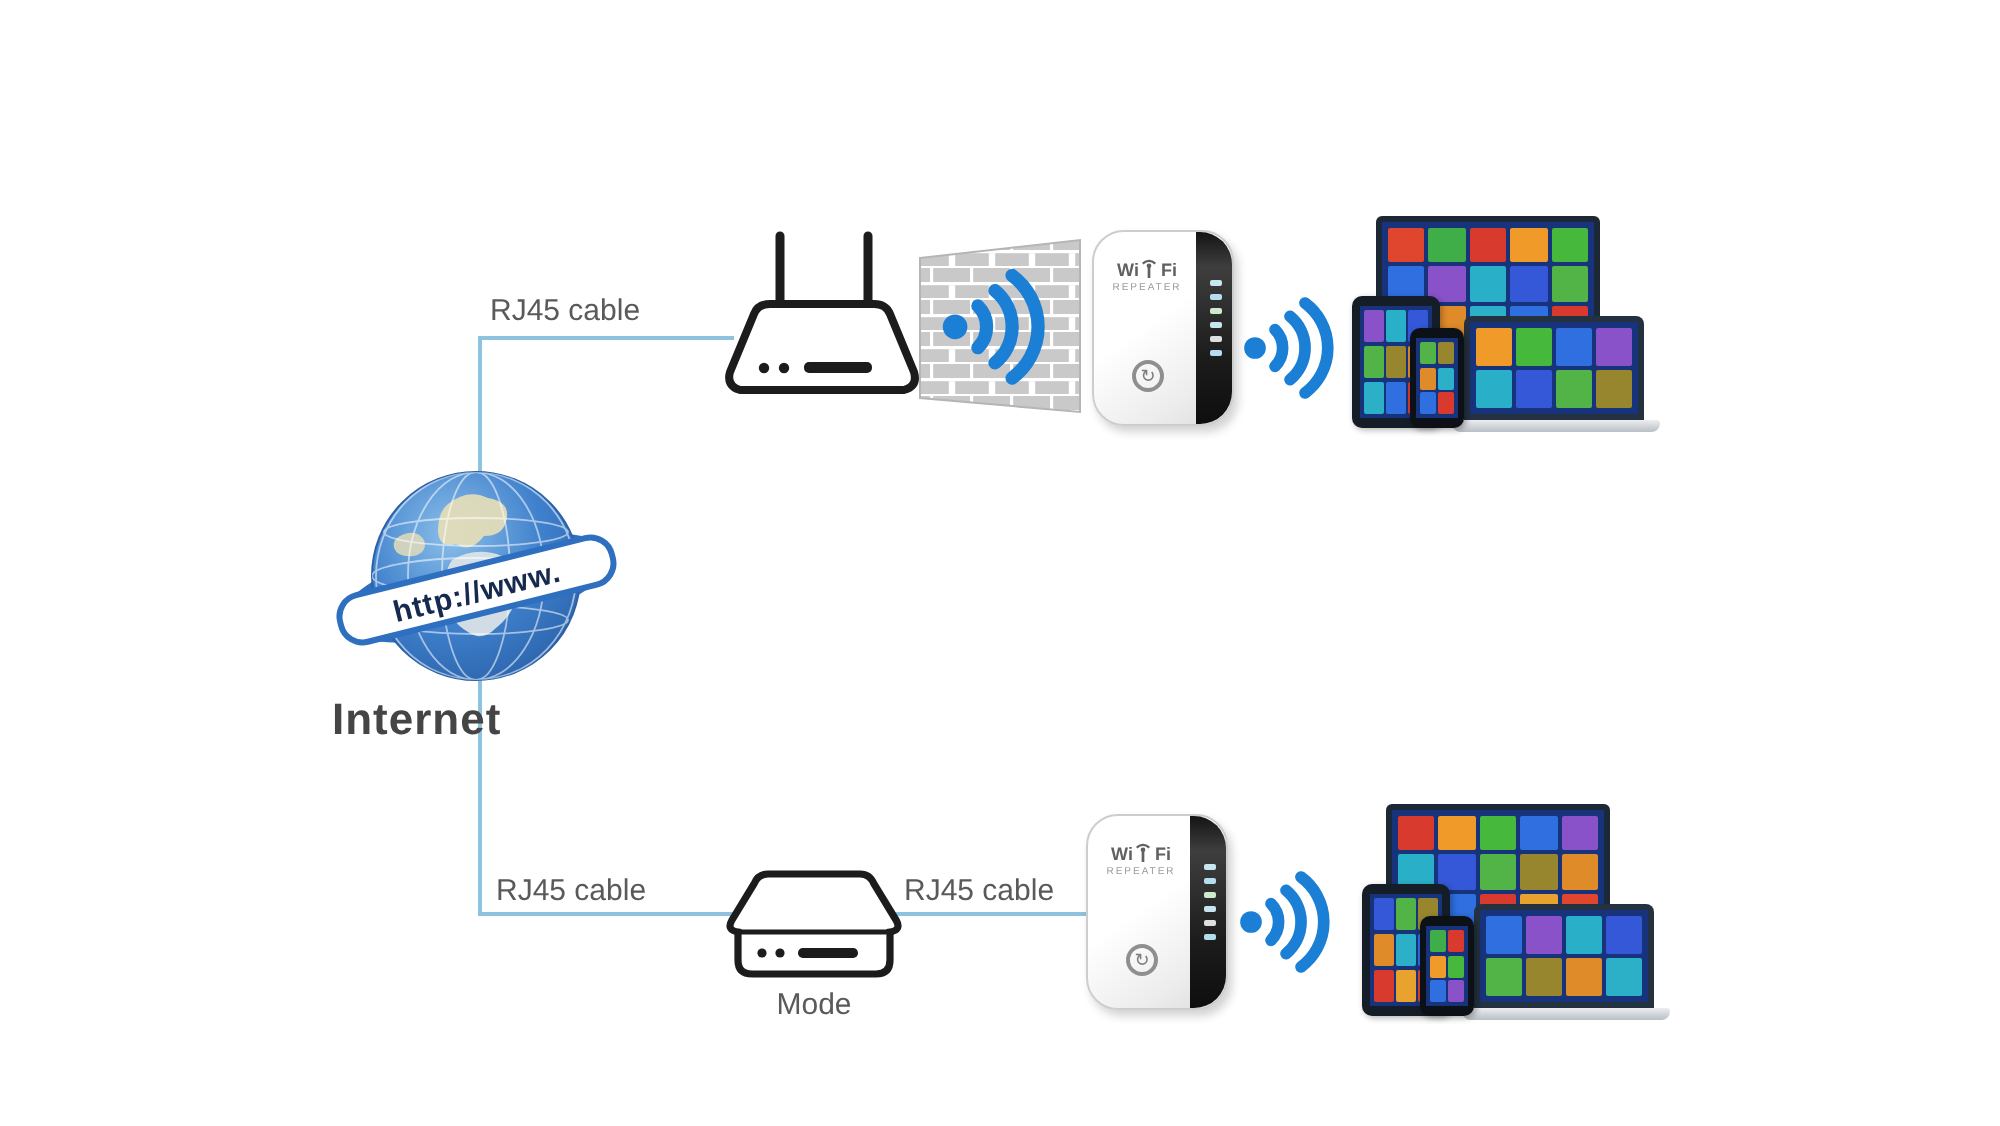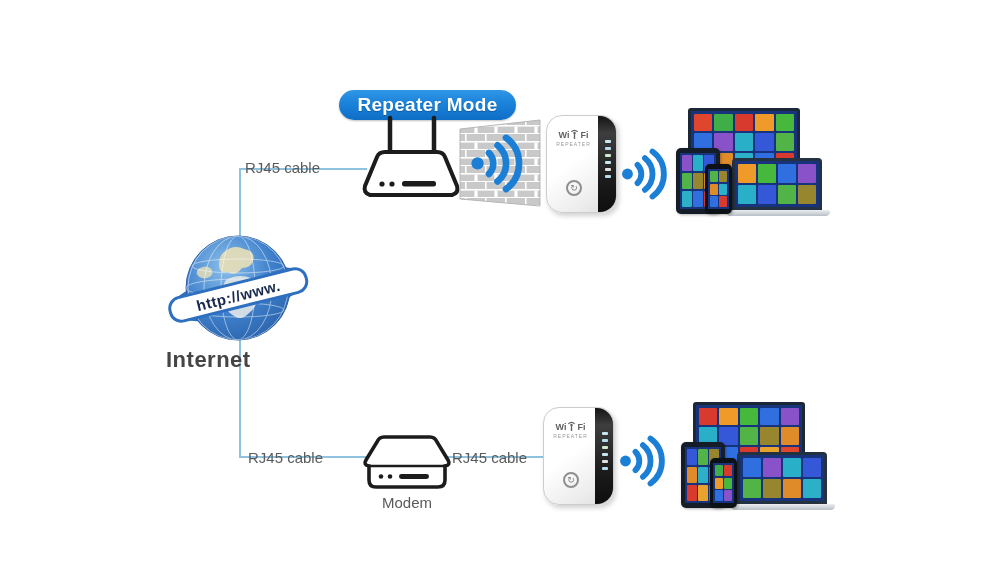--- a/index.html
+++ b/index.html
@@ -9,21 +9,21 @@
     background:#ffffff; font-family:"Liberation Sans", sans-serif;
   }
 
   
   .cable { position:absolute; background:#8fc2de; }
   .cable.h { height:2px; }
   .cable.v { width:2px; }
 
   
   .cable-label {
-    position:absolute; font-size:15px; color:#5a5a5a; white-space:nowrap;margin-top:12px;
+    position:absolute; font-size:15px; color:#5a5a5a; white-space:nowrap;
   }
 
   
   .pill {
     position:absolute; display:flex; align-items:center; justify-content:center;
     background:linear-gradient(180deg,#2f96e6 0%,#1b82da 45%,#0f6ec6 100%);
     border-radius:16px; box-shadow:0 1px 2px rgba(0,0,0,.25);
   }
   .pill span {
     color:#ffffff; font-weight:bold; font-size:19px; letter-spacing:.3px;
@@ -126,23 +126,20 @@
 
   <div class="cable v" style="left:239px;top:169px;height:289px"></div>
   <div class="cable h" style="left:239px;top:168px;width:128px"></div>
   <div class="cable h" style="left:239px;top:456px;width:129px"></div>
   <div class="cable h" style="left:446px;top:456px;width:100px"></div>
 
   <div class="cable-label" style="left:245px;top:147px">RJ45 cable</div>
   <div class="cable-label" style="left:248px;top:437px">RJ45 cable</div>
   <div class="cable-label" style="left:452px;top:437px">RJ45 cable</div>
 
-  <div class="pill" style="left:339px;top:90px;width:177px;height:30px">
-    <span>Repeater Mode</span>
-  </div>
 
   <svg style="left:166px;top:228px" width="146" height="128" viewBox="0 0 146 128">
     <defs>
       <radialGradient id="gblue" cx="38%" cy="30%" r="80%">
         <stop offset="0%" stop-color="#8cc0ea"></stop>
         <stop offset="55%" stop-color="#3f80cc"></stop>
         <stop offset="100%" stop-color="#2a62aa"></stop>
       </radialGradient>
       <clipPath id="gclip">
           <circle cx="72" cy="60" r="52"></circle>
@@ -310,21 +307,21 @@
     </div>
   </div>
 
   <svg style="left:360px;top:432px" width="94" height="60" viewBox="0 0 94 60">
     <path d="M24,5 L70,5 Q75,5 77,10 L88,28 Q91,33 85,34 L85,48 Q85,55 78,55 L16,55 Q9,55 9,48 L9,34 Q3,33 6,28 L17,10 Q19,5 24,5 Z" fill="#ffffff" stroke="#1c1c1c" stroke-width="3.6"></path>
     <line x1="9" y1="34" x2="85" y2="34" stroke="#1c1c1c" stroke-width="2.4"></line>
     <circle cx="21" cy="44.5" r="2.3" fill="#1c1c1c"></circle>
     <circle cx="30" cy="44.5" r="2.3" fill="#1c1c1c"></circle>
     <rect x="39" y="42" width="30" height="5" rx="2.4" fill="#1c1c1c"></rect>
   </svg>
-  <div class="modem-label" style="left:360px;top:494px;width:94px">Modem</div>
+  <div class="modem-label" style="left:360px;top:494px;width:94px">Mode</div>
 
   <div class="repeater" style="left:543px;top:407px">
     <div class="strip">
       <div class="leds">
           <span class="led" style="background: rgb(207, 239, 251);"></span>
           <span class="led" style="background: rgb(188, 232, 248);"></span>
           <span class="led" style="background: rgb(214, 244, 214);"></span>
           <span class="led" style="background: rgb(207, 239, 251);"></span>
           <span class="led" style="background: rgb(234, 234, 234);"></span>
           <span class="led" style="background: rgb(188, 232, 248);"></span>

